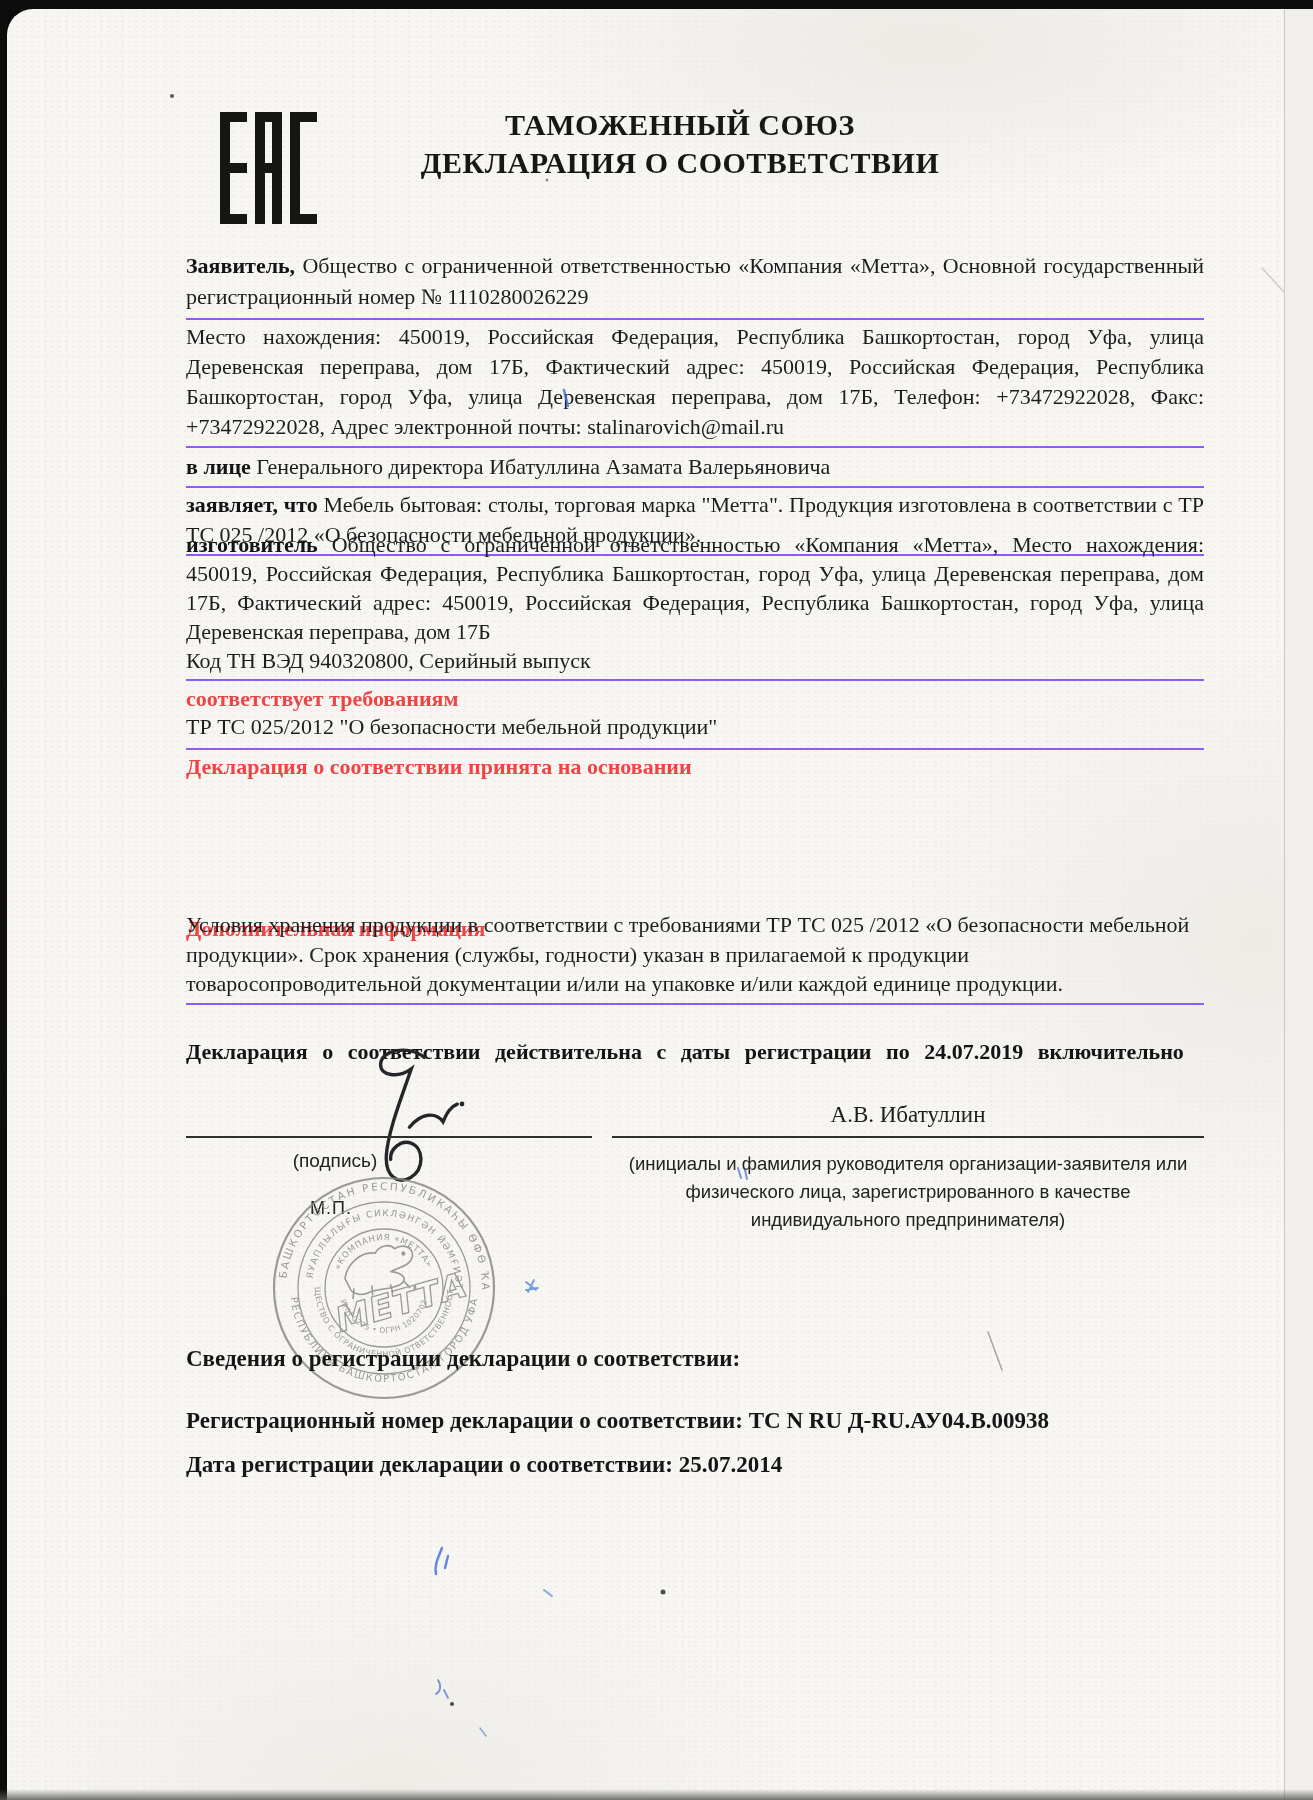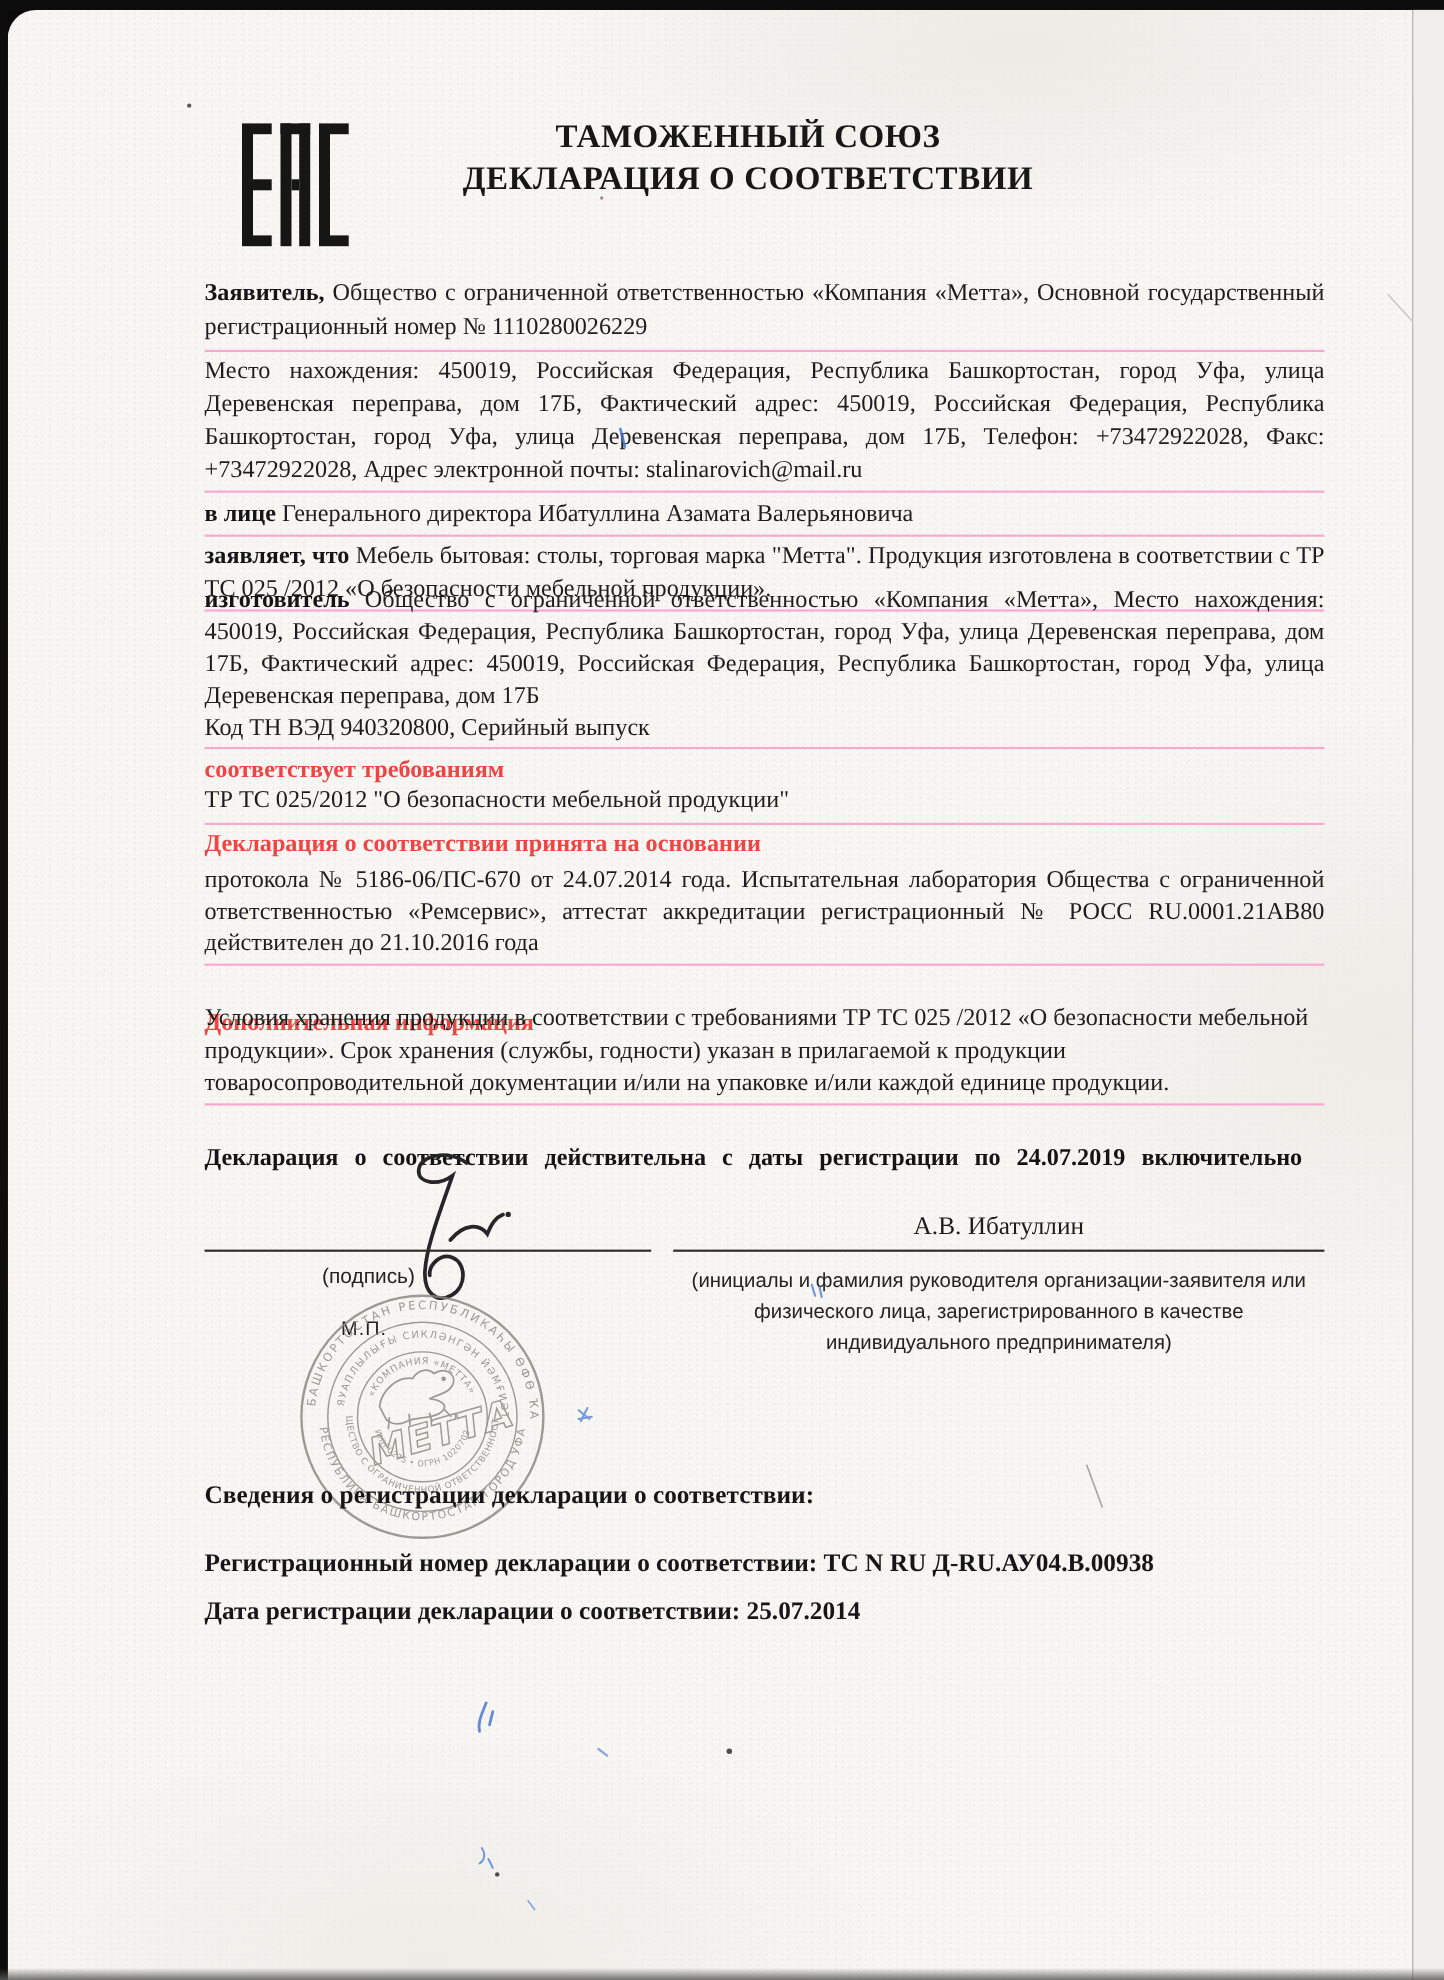--- a/index.html
+++ b/index.html
@@ -23,21 +23,21 @@
     background:linear-gradient(to bottom,#0d0d0d 0%,#11100f 55%,rgba(20,20,20,0) 78%);}
   .bottom-strip{position:absolute;left:0;top:1789px;width:1313px;height:11px;
     background:linear-gradient(to top,rgba(90,90,88,.85),rgba(90,90,88,0));}
   
   #eac-logo{position:absolute;left:220px;top:112px;filter:blur(.4px);}
   .title{position:absolute;left:330px;top:106px;width:700px;text-align:center;
     font-weight:bold;font-size:30px;line-height:38px;color:#171716;letter-spacing:.5px;}
   
   .para{position:absolute;left:186px;width:1018px;font-size:22px;line-height:30px;
     color:#1d1d1f;text-align:justify;}
-  .rule{border-bottom:2px solid #f9a8d4;}
+  .rule{border-bottom:2px solid #8b5cf6;}
   .lbl{font-weight:bold;color:#141416;}
   .hdr{font-weight:bold;color:#ef4444;text-align:left;}
   
   .sigline{position:absolute;border-top:2px solid #2f2f2b;height:0;}
   .caption-sans{position:absolute;font-family:"Liberation Sans",sans-serif;color:#222;
     text-align:center;}
   #signature-svg{position:absolute;left:312px;top:1044px;}
   #stamp-svg{position:absolute;left:258px;top:1162px;opacity:.82;}
   
   .bottom-line{position:absolute;left:186px;width:1060px;font-weight:bold;font-size:23px;
@@ -92,21 +92,20 @@
 
   <div class="para rule" style="top:530px;line-height:29px;padding-bottom:4px;">
     <div><span class="lbl">изготовитель</span><span> Общество с ограниченной ответственностью «Компания «Метта», Место нахождения: 450019, Российская Федерация, Республика Башкортостан, город Уфа, улица Деревенская переправа, дом 17Б, Фактический адрес: 450019, Российская Федерация, Республика Башкортостан, город Уфа, улица Деревенская переправа, дом 17Б</span></div>
     <div style="text-align:left;">Код ТН ВЭД 940320800, Серийный выпуск</div>
   </div>
 
   <div class="para hdr" style="top:684px;">соответствует требованиям</div>
   <div class="para rule" style="top:712px;text-align:left;padding-bottom:6px;">ТР ТС 025/2012 "О безопасности мебельной продукции"</div>
 
   <div class="para hdr" style="top:752px;">Декларация о соответствии принята на основании</div>
-  <div class="para rule" style="top:784px;line-height:29px;padding-bottom:5px;">протокола № 5186-06/ПС-670 от 24.07.2014 года. Испытательная лаборатория Общества с ограниченной ответственностью «Ремсервис», аттестат аккредитации регистрационный № РОСС RU.0001.21АВ80 действителен до 21.10.2016 года</div>
 
   <div class="para hdr" style="top:878px;margin-top:36px;">Дополнительная информация</div>
   <div class="para rule" style="top:910px;line-height:29.5px;text-align:left;padding-bottom:4px;">Условия хранения продукции в соответствии с требованиями ТР ТС 025 /2012 «О безопасности мебельной продукции». Срок хранения (службы, годности) указан в прилагаемой к продукции товаросопроводительной документации и/или на упаковке и/или каждой единице продукции.</div>
 
   <div class="para" style="top:1036px;line-height:31px;font-weight:bold;color:#141416;word-spacing:9px;">Декларация о соответствии  действительна с даты регистрации по 24.07.2019 включительно</div>
 
   <svg id="signature-svg" width="180" height="140" viewBox="0 0 180 140">
     <g fill="none" stroke="#26262a" stroke-width="3.4" stroke-linecap="round" transform="rotate(-6 90 70)">
       <path d="M118,16 C104,2 76,4 74,18 c-2,12 16,16 30,8 C92,52 74,86 70,110 c-3,20 8,30 22,24 c15,-7 16,-28 4,-34 c-10,-5 -22,4 -22,14"></path>
       <path d="M96,84 c14,-14 28,-12 34,-2 c5,-9 9,-14 16,-16"></path>

